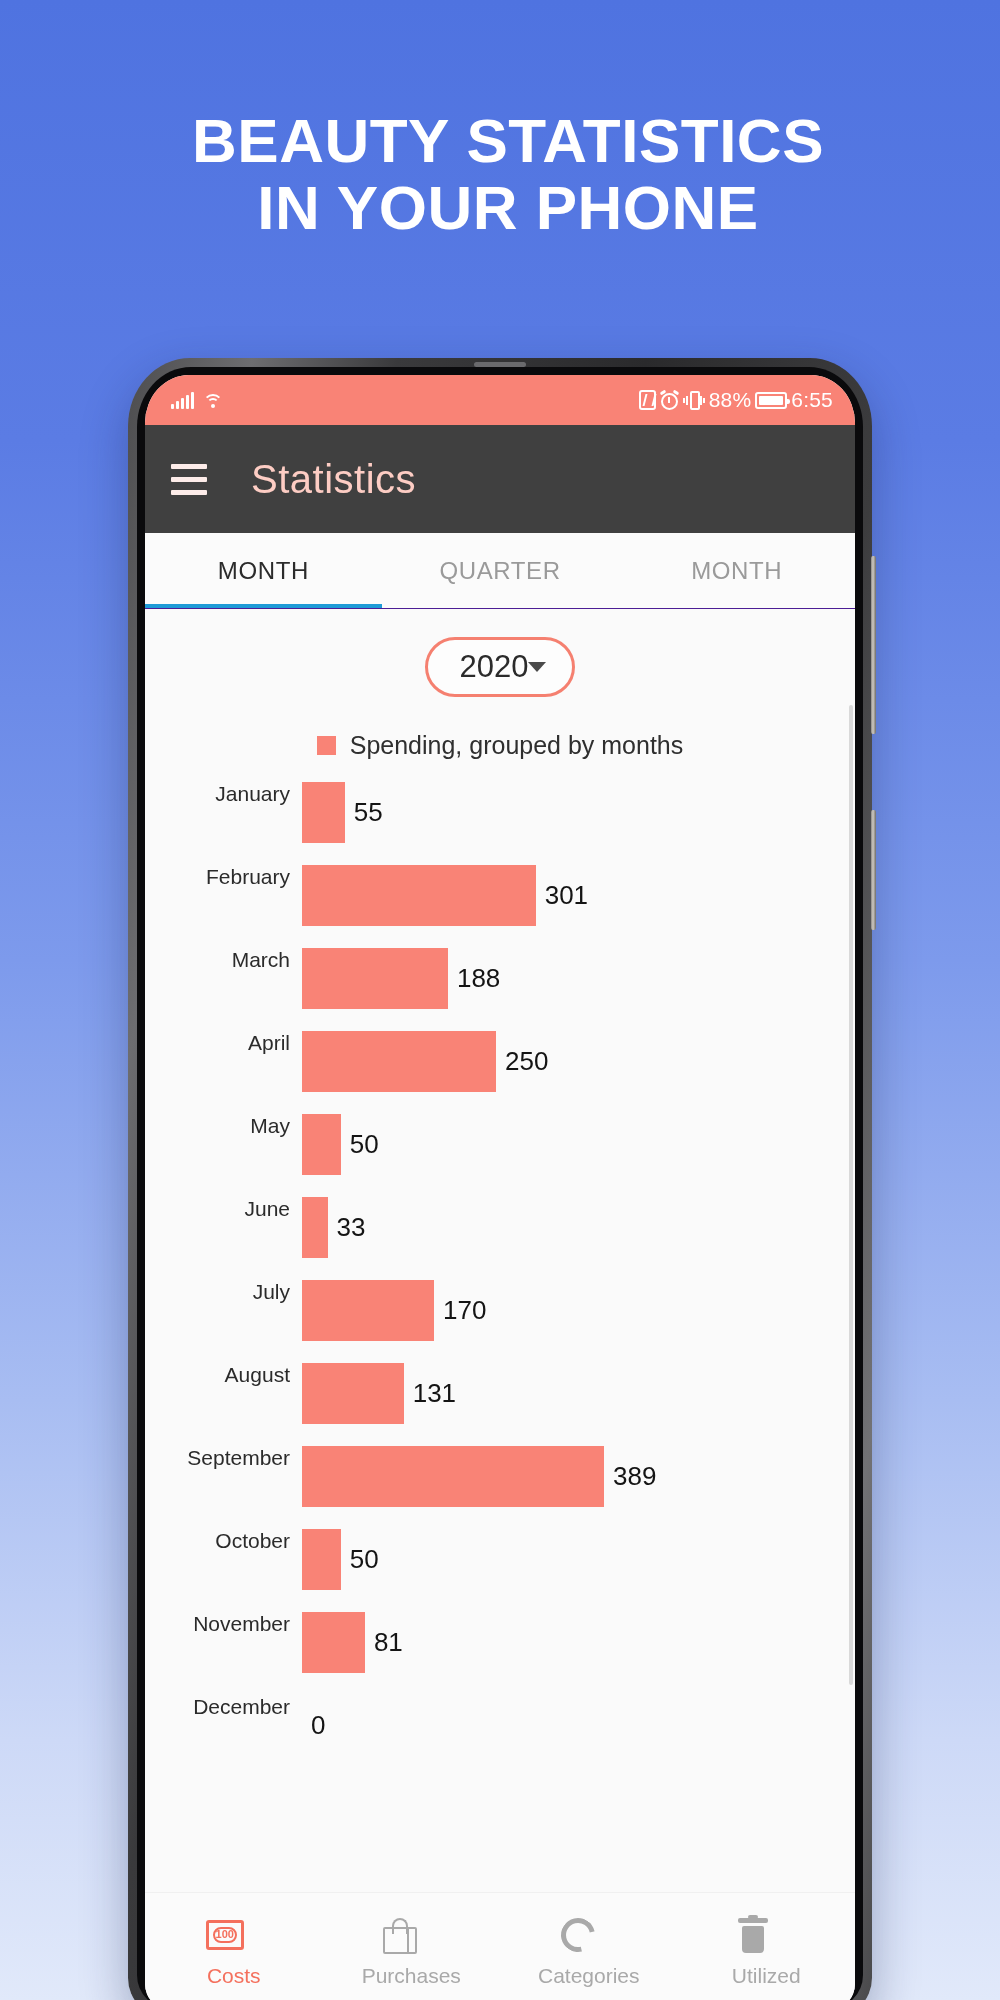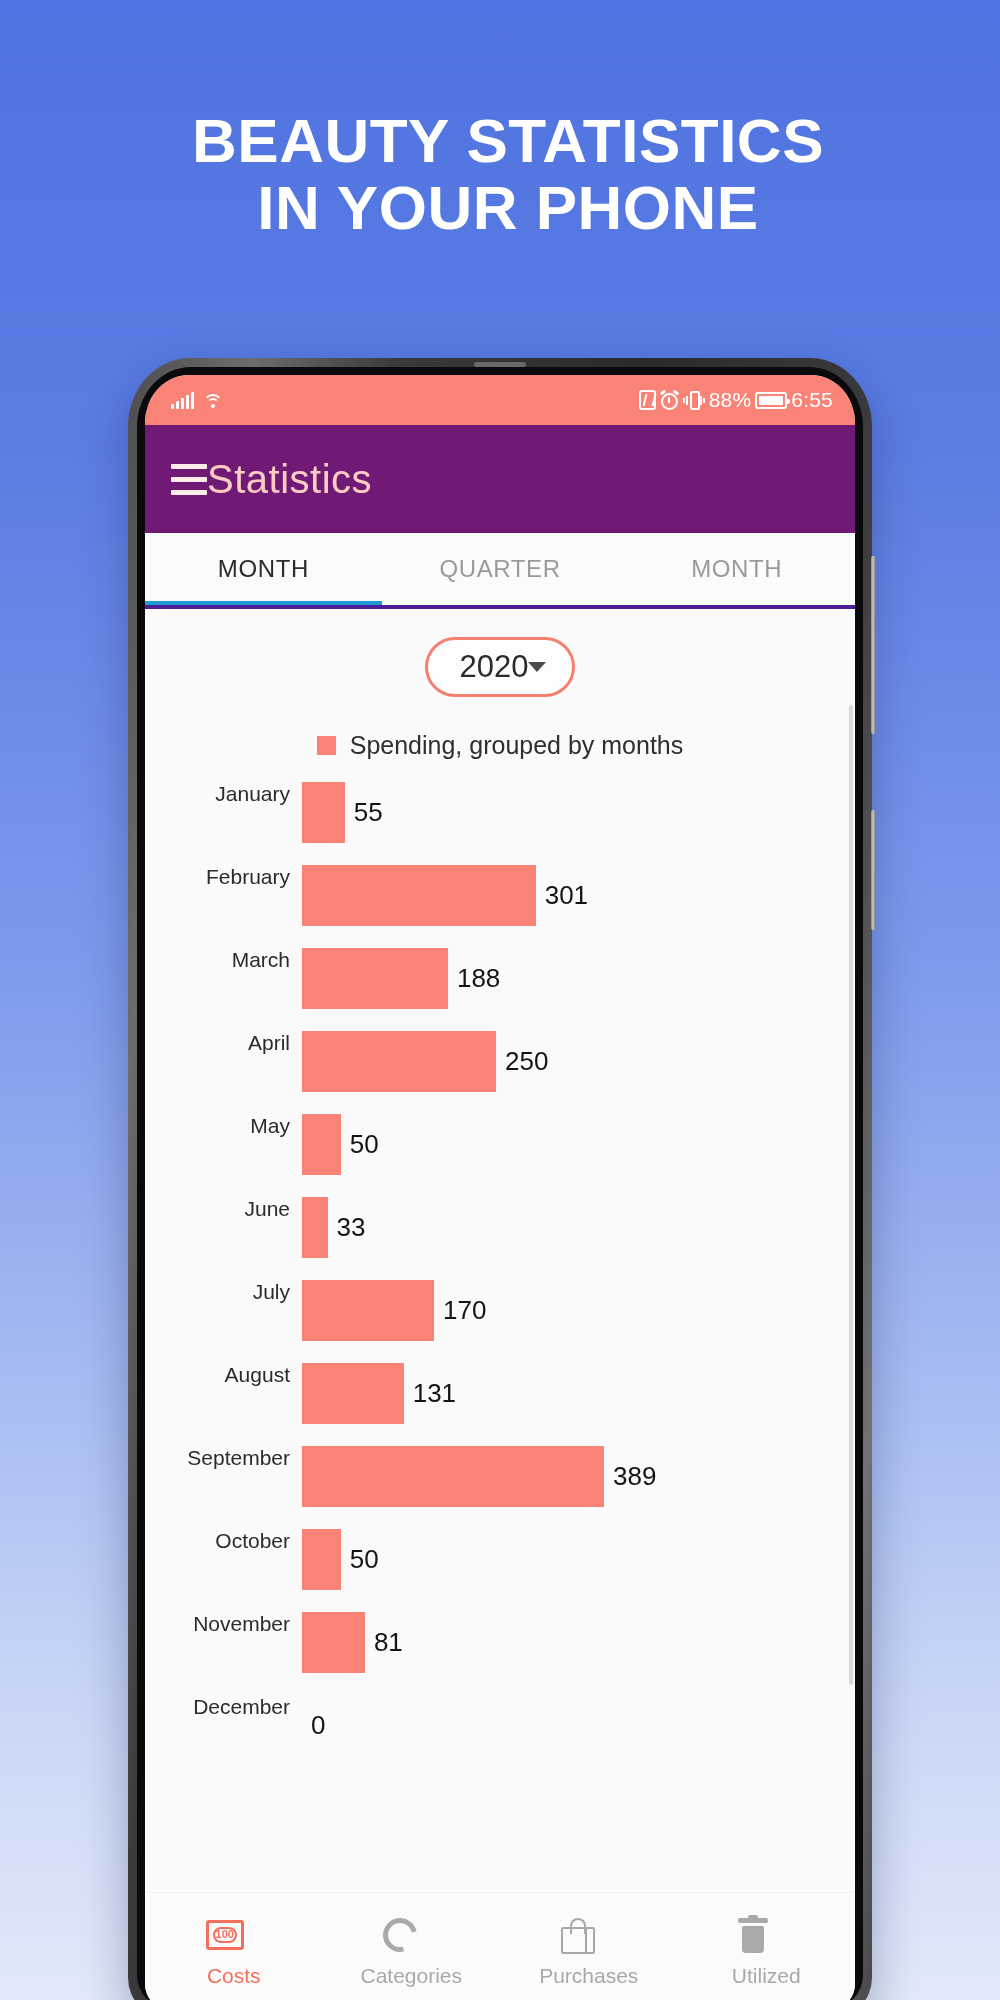--- a/index.html
+++ b/index.html
@@ -170,41 +170,42 @@
   }
   .battery-icon::after {
     content: ""; position: absolute; right: -5px; top: 5px;
     width: 3px; height: 5px; background: #fff; border-radius: 0 2px 2px 0;
   }
   .battery-icon .fill { height: 100%; background: #fff; border-radius: 1px; }
 
   
   .app-bar {
     height: 108px;
-    background: #701a75;
+    background: #404040;
     display: flex;
     align-items: center;
     padding: 0 26px;
+    gap: 44px;
   }
   .hamburger { width: 36px; display: flex; flex-direction: column; gap: 8px; cursor: pointer; }
   .hamburger i { display: block; height: 5px; background: #fdece9; border-radius: 1px; }
   .app-title {
     color: #fdcdc4;
     font-size: 40px;
     font-weight: 300;
     letter-spacing: 0.5px;
   }
 
   
   .tab-bar {
     height: 76px;
     background: #fbfbfb;
     display: flex;
     position: relative;
-    border-bottom: 4px solid #4c1d95;
+    border-bottom: 1px solid #4c1d95;
   }
   .tab {
     flex: 1;
     display: flex;
     align-items: center;
     justify-content: center;
     font-size: 24px;
     letter-spacing: 0.6px;
     color: #9a9a9a;
     font-weight: 400;
@@ -560,34 +561,34 @@
         <div class="nav-icon">
           <div class="icon-money">
               <div class="inner">100</div>
             </div>
         </div>
         <div class="nav-label">Costs</div>
       </div>
 
       <div class="nav-item">
         <div class="nav-icon">
-          <div class="icon-donut"></div>
-        </div>
-        <div class="nav-label">Categories</div>
-      </div>
-
-      <div class="nav-item">
-        <div class="nav-icon">
           <div class="icon-bag">
             <div class="handle"></div>
               <div class="body"></div>
               <div class="seam"></div>
           </div>
         </div>
         <div class="nav-label">Purchases</div>
+      </div>
+
+      <div class="nav-item">
+        <div class="nav-icon">
+          <div class="icon-donut"></div>
+        </div>
+        <div class="nav-label">Categories</div>
       </div>
 
       <div class="nav-item">
         <div class="nav-icon">
           <div class="icon-trash">
             <div class="grip"></div>
               <div class="lid"></div>
               <div class="can"></div>
           </div>
         </div>

